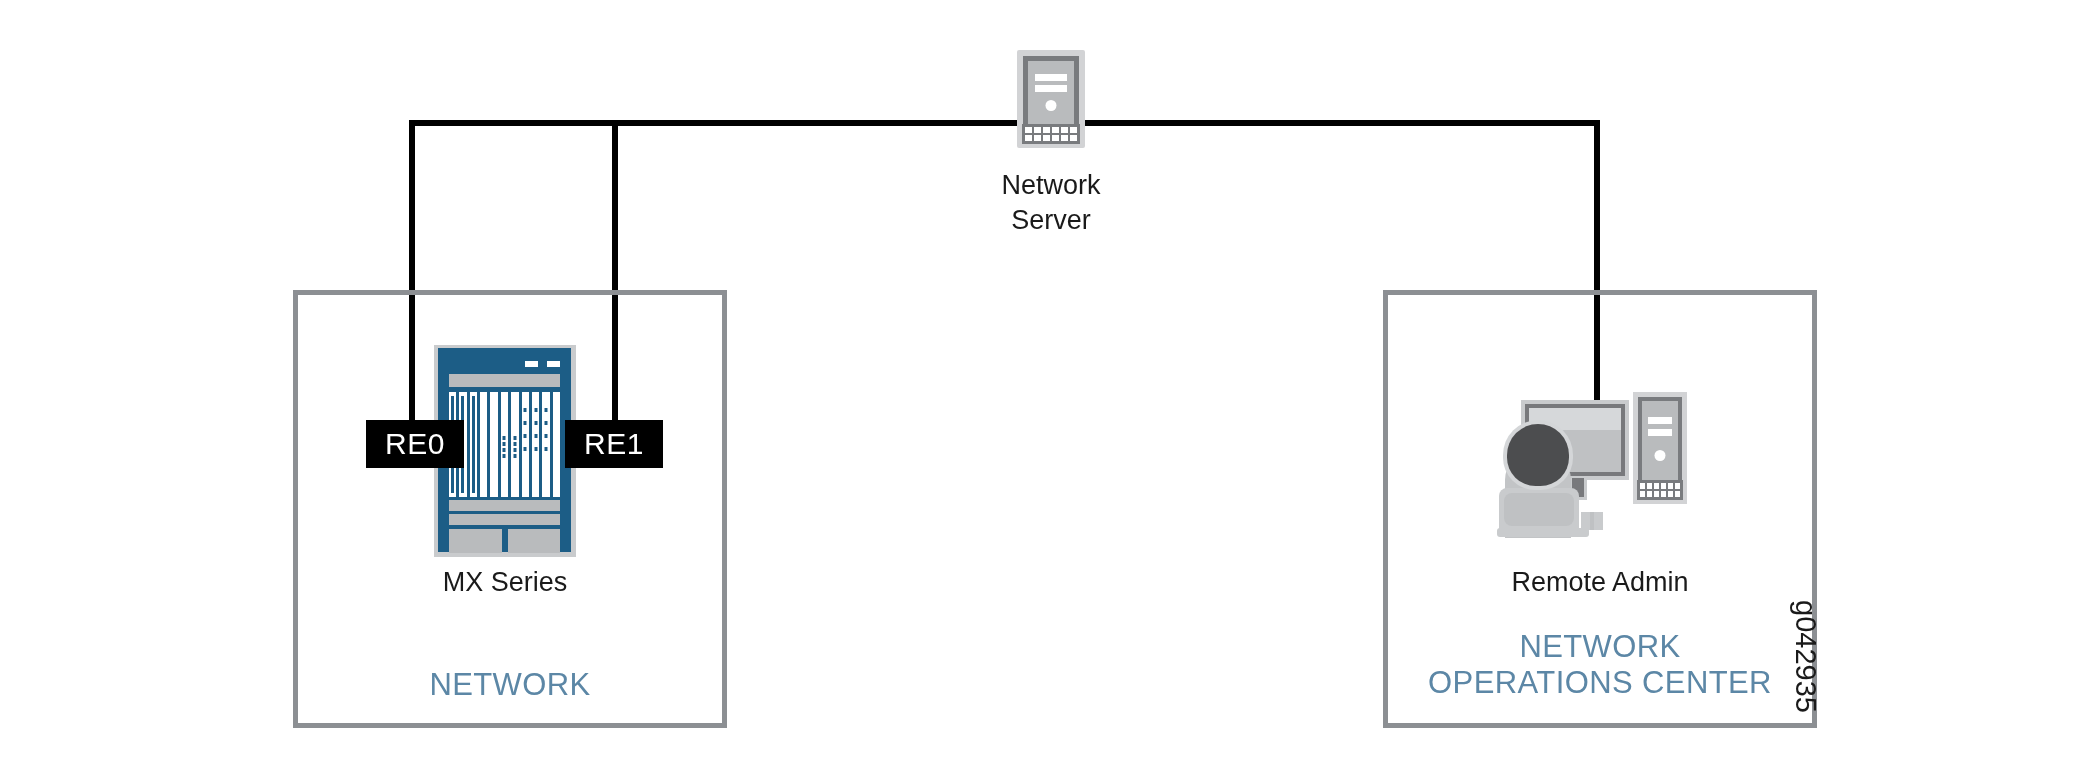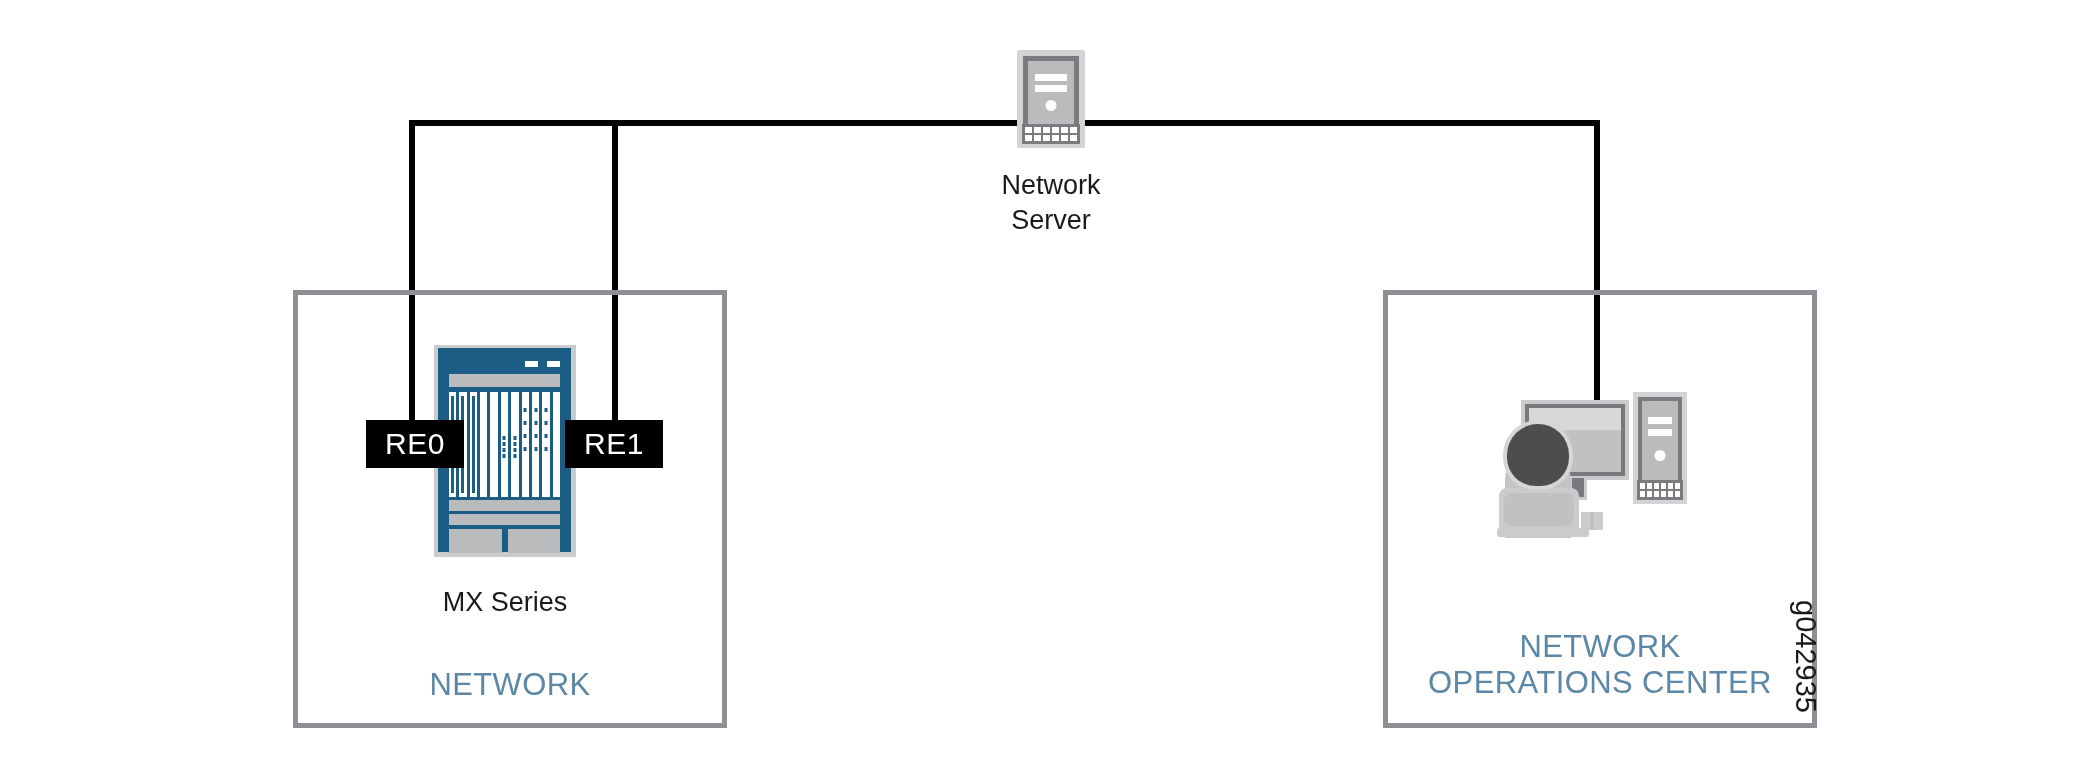--- a/index.html
+++ b/index.html
@@ -178,21 +178,21 @@
   #mx-chassis .midbar.m2 { top: 166px; }
   #mx-chassis .psu-row {
     position: absolute;
     left: 11px; right: 11px; top: 181px;
     height: 24px;
     display: flex;
     gap: 6px;
   }
   #mx-chassis .psu-row span { flex: 1 1 0; background: #b9bbbd; }
 
-  #mx-caption { left: 375px; top: 565px; width: 260px; margin-top: 20px; }
+  #mx-caption { left: 375px; top: 565px; width: 260px; }
 
   
   .re-label {
     position: absolute;
     background: #000000;
     color: #ffffff;
     font-size: 30px;
     line-height: 48px;
     height: 48px;
     text-align: center;
@@ -512,16 +512,17 @@
           <i></i>
         <i></i>
           <i></i>
           <i></i>
           <i></i>
           <i></i>
           <i></i>
       </div>
     </div>
   </div>
+  <div class="node-caption" id="admin-caption">Remote Admin</div>
 
   <div id="figure-id">g042935</div>
 
 </div>
 
 </body></html>

